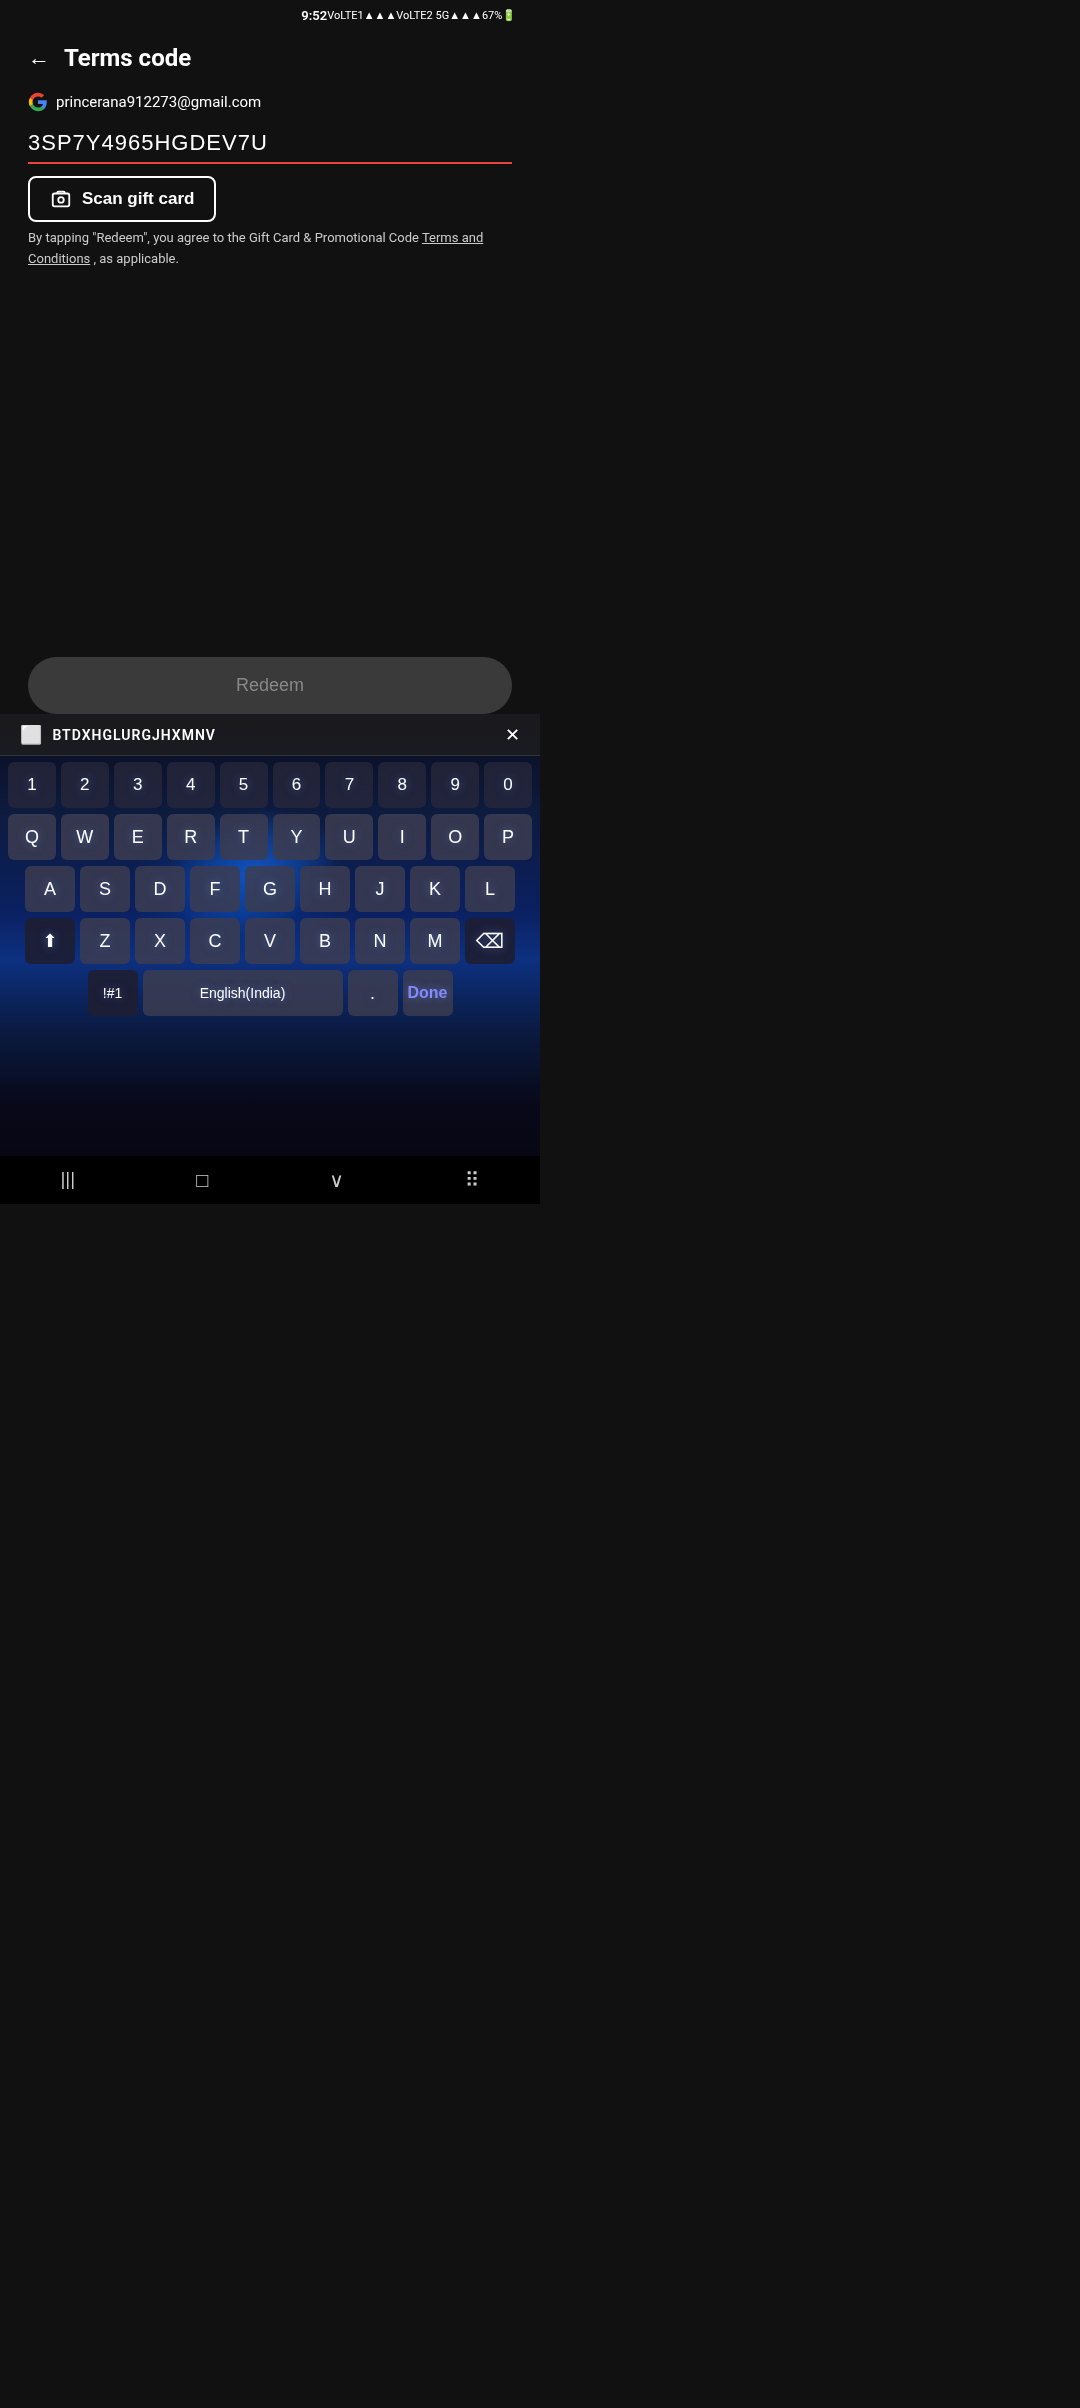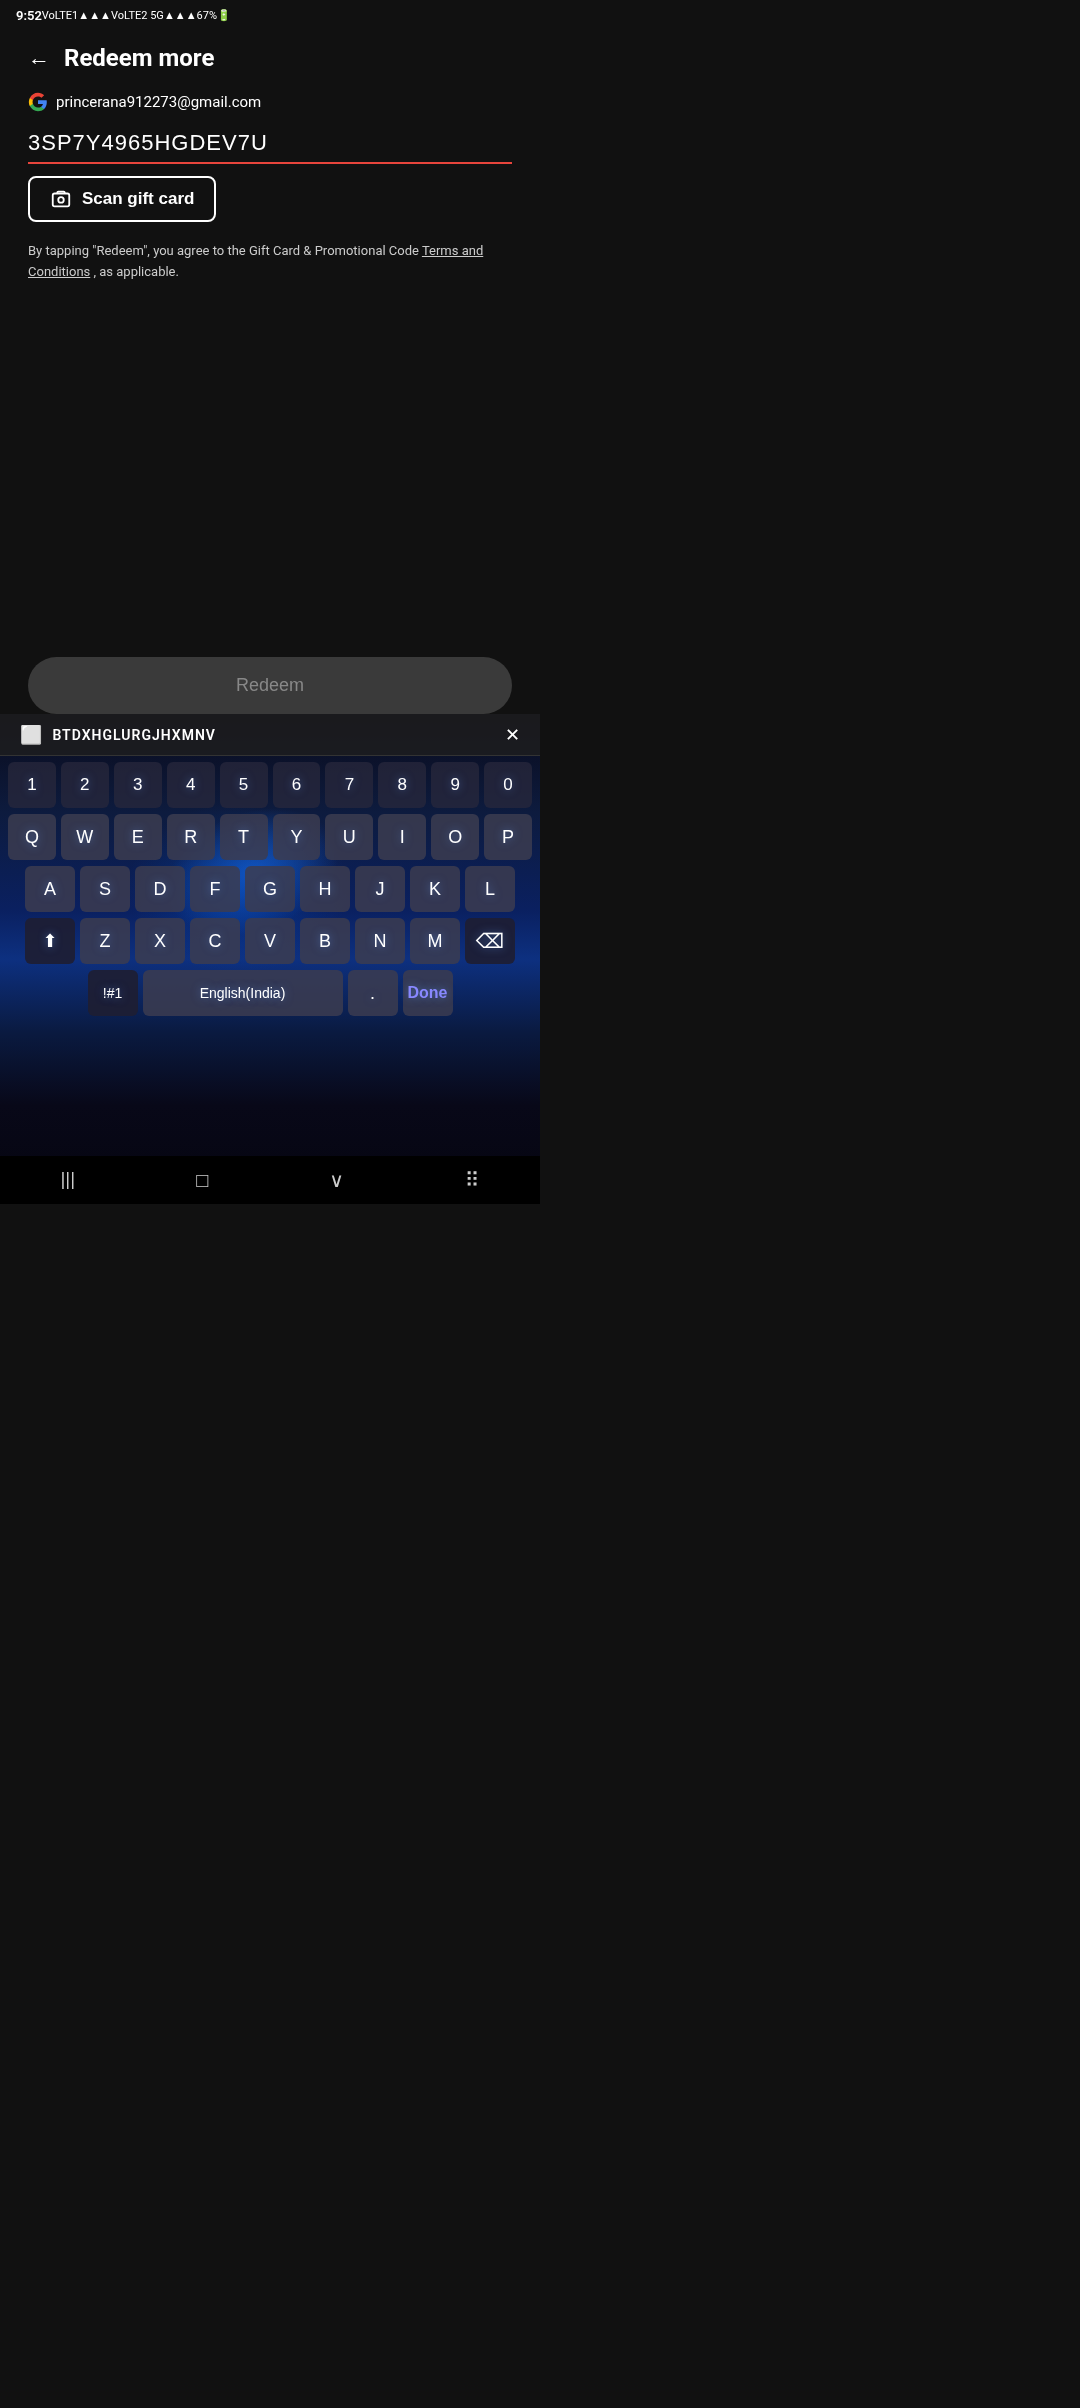--- a/index.html
+++ b/index.html
@@ -11,23 +11,23 @@
       background: #111111;
       font-family: 'Roboto', Arial, sans-serif;
       color: #ffffff;
       overflow: hidden;
       position: relative;
     }
 
     
     .status-bar {
       display: flex;
-      justify-content: flex-start;
-      align-items: center;
-      padding: 6px 16px 4px;
+      justify-content: flex-end;
+      align-items: center;
+      padding: 6px 24px 4px;
       height: 28px;
     }
 
     .status-time {
       font-size: 13px;
       font-weight: 600;
       color: #fff;
     }
 
     .status-icons {
@@ -114,21 +114,21 @@
       align-items: center;
       gap: 10px;
       border: 2px solid #ffffff;
       border-radius: 8px;
       padding: 10px 20px;
       background: transparent;
       color: #fff;
       font-size: 17px;
       font-weight: 600;
       cursor: pointer;
-      margin-bottom: 19px;
+      margin-bottom: 6px;
     }
 
     .scan-icon {
       width: 22px;
       height: 22px;
     }
 
     
     .terms-text {
       font-size: 13px;
@@ -353,21 +353,21 @@
     <span>67%</span>
     <span>🔋</span>
   </div>
 </div>
 
 <div class="main-content">
 
   
   <div class="header">
     <span class="back-arrow">←</span>
-    <span class="page-title">Redeem more</span>
+    <span class="page-title">Terms code</span>
   </div>
 
   
   <div class="account-row">
 
     <svg class="g-icon" viewBox="0 0 24 24" xmlns="http://www.w3.org/2000/svg">
       <path d="M22.56 12.25c0-.78-.07-1.53-.2-2.25H12v4.26h5.92c-.26 1.37-1.04 2.53-2.21 3.31v2.77h3.57c2.08-1.92 3.28-4.74 3.28-8.09z" fill="#4285F4"></path>
       <path d="M12 23c2.97 0 5.46-.98 7.28-2.66l-3.57-2.77c-.98.66-2.23 1.06-3.71 1.06-2.86 0-5.29-1.93-6.16-4.53H2.18v2.84C3.99 20.53 7.7 23 12 23z" fill="#34A853"></path>
       <path d="M5.84 14.09c-.22-.66-.35-1.36-.35-2.09s.13-1.43.35-2.09V7.07H2.18C1.43 8.55 1 10.22 1 12s.43 3.45 1.18 4.93l2.85-2.22.81-.62z" fill="#FBBC05"></path>
       <path d="M12 5.38c1.62 0 3.06.56 4.21 1.64l3.15-3.15C17.45 2.09 14.97 1 12 1 7.7 1 3.99 3.47 2.18 7.07l3.66 2.84c.87-2.6 3.3-4.53 6.16-4.53z" fill="#EA4335"></path>

